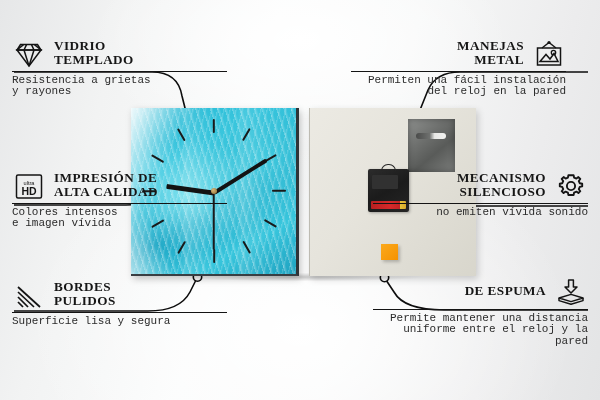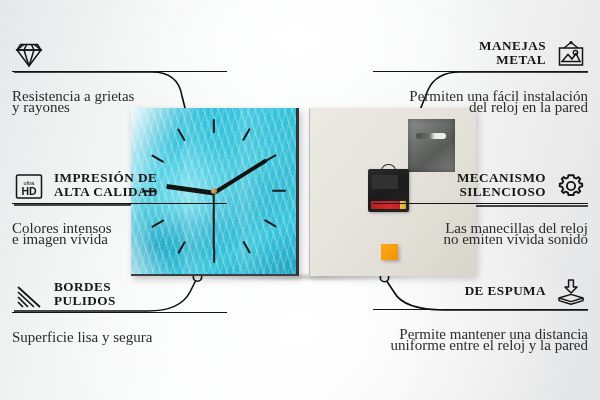--- a/index.html
+++ b/index.html
@@ -36,32 +36,32 @@
   .ftitle {
     font-family: "Liberation Serif", serif;
     font-size: 13.2px; font-weight: bold; color: #161616;
     letter-spacing: .45px; line-height: 14.5px;
     text-transform: uppercase;
   }
   .feature.left .ftitle { text-align: left; }
   .feature.right .ftitle { text-align: right; }
   .rule { height: 0; border-top: 1.4px solid #141414; margin-top: 3px; }
   .fdesc {
-    font-family: Liberation Serif, serif;
-    font-size: 15px; color: #2b2b2b; line-height: 11.4px;
-    margin-top: 19px;
+    font-family: Liberation Mono, monospace;
+    font-size: 11px; color: #2b2b2b; line-height: 11.4px;
+    margin-top: 3px;
   }
   .feature.right .fdesc { text-align: right; }
 
   
   #f-glass  { left: 12px; top: 38px;  }
   #f-print  { left: 12px; top: 170px; }
   #f-edges  { left: 12px; top: 279px; }
   
-  #f-hooks  { left: 373px; top: 38px;  }
+  #f-hooks  { left: 351px; top: 38px;  }
   #f-mech   { left: 373px; top: 170px; }
   #f-foam   { left: 373px; top: 276px; }
 
   
   #clock {
     position: absolute; left: 131px; top: 108px;
     width: 168px; height: 168px;
     background:
       linear-gradient(118deg, rgba(255,255,255,.92) 0%, rgba(255,255,255,0) 26%),
       linear-gradient(62deg,  rgba(255,255,255,.55) 0%, rgba(255,255,255,0) 18%),
@@ -207,20 +207,24 @@
     <div class="head">
       <div class="ficon">
         <svg width="30" height="26" viewBox="0 0 30 26">
           <g fill="none" stroke="#141414" stroke-width="1.5">
             <path d="M3,8 L27,8 L15,24 Z"></path>
             <path d="M6.5,2.6 L23.5,2.6 L27,8 L3,8 Z"></path>
             <path d="M3,8 L9.5,2.6 M27,8 L20.5,2.6 M10,8 L15,24 M20,8 L15,24 M10,8 L12.5,2.6 M20,8 L17.5,2.6"></path>
           </g>
         </svg>
       </div>
+      <div class="ftitle">
+        <div>VIDRIO</div>
+        <div>TEMPLADO</div>
+      </div>
     </div>
     <div class="rule"></div>
     <div class="fdesc">
       <div>Resistencia a grietas</div>
       <div>y rayones</div>
     </div>
   </div>
 
   <div class="feature left" id="f-print">
     <div class="head">
@@ -301,21 +305,20 @@
           </g>
         </svg>
       </div>
       <div class="ftitle">
         <div>MECANISMO</div>
         <div>SILENCIOSO</div>
       </div>
     </div>
     <div class="rule"></div>
     <div class="fdesc">
-      <div>Las manecillas del reloj</div>
       <div>no emiten vívida sonido</div>
     </div>
   </div>
 
   <div class="feature right" id="f-foam">
     <div class="head">
       <div class="ficon">
         <svg width="30" height="28" viewBox="0 0 30 28">
           <g fill="none" stroke="#141414" stroke-width="1.5" stroke-linejoin="round">
             <path d="M12.6,2 L17.4,2 L17.4,9 L21,9 L15,15 L9,9 L12.6,9 Z"></path>

